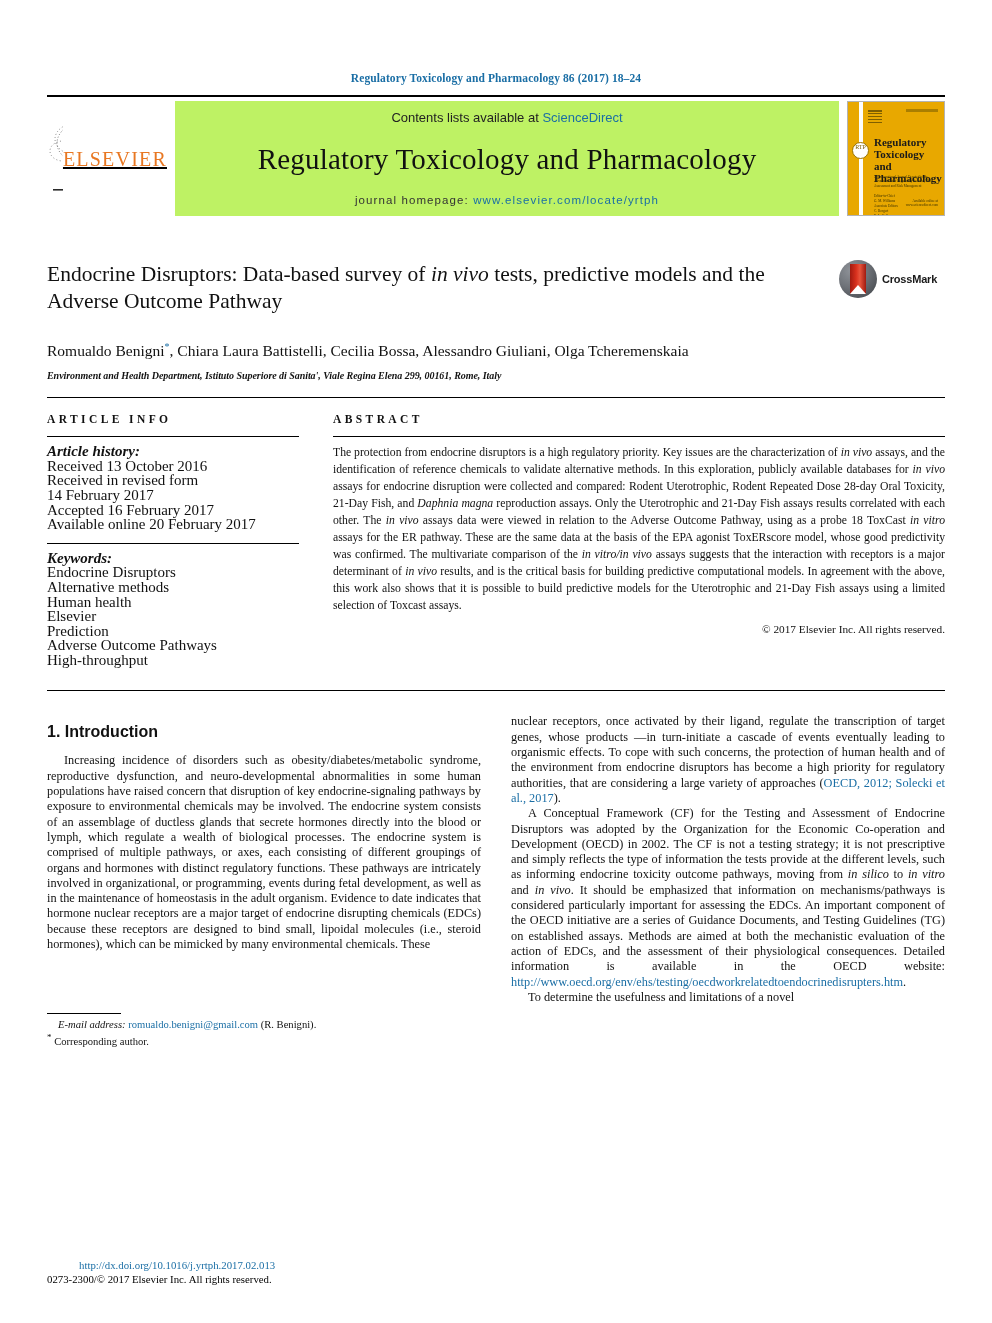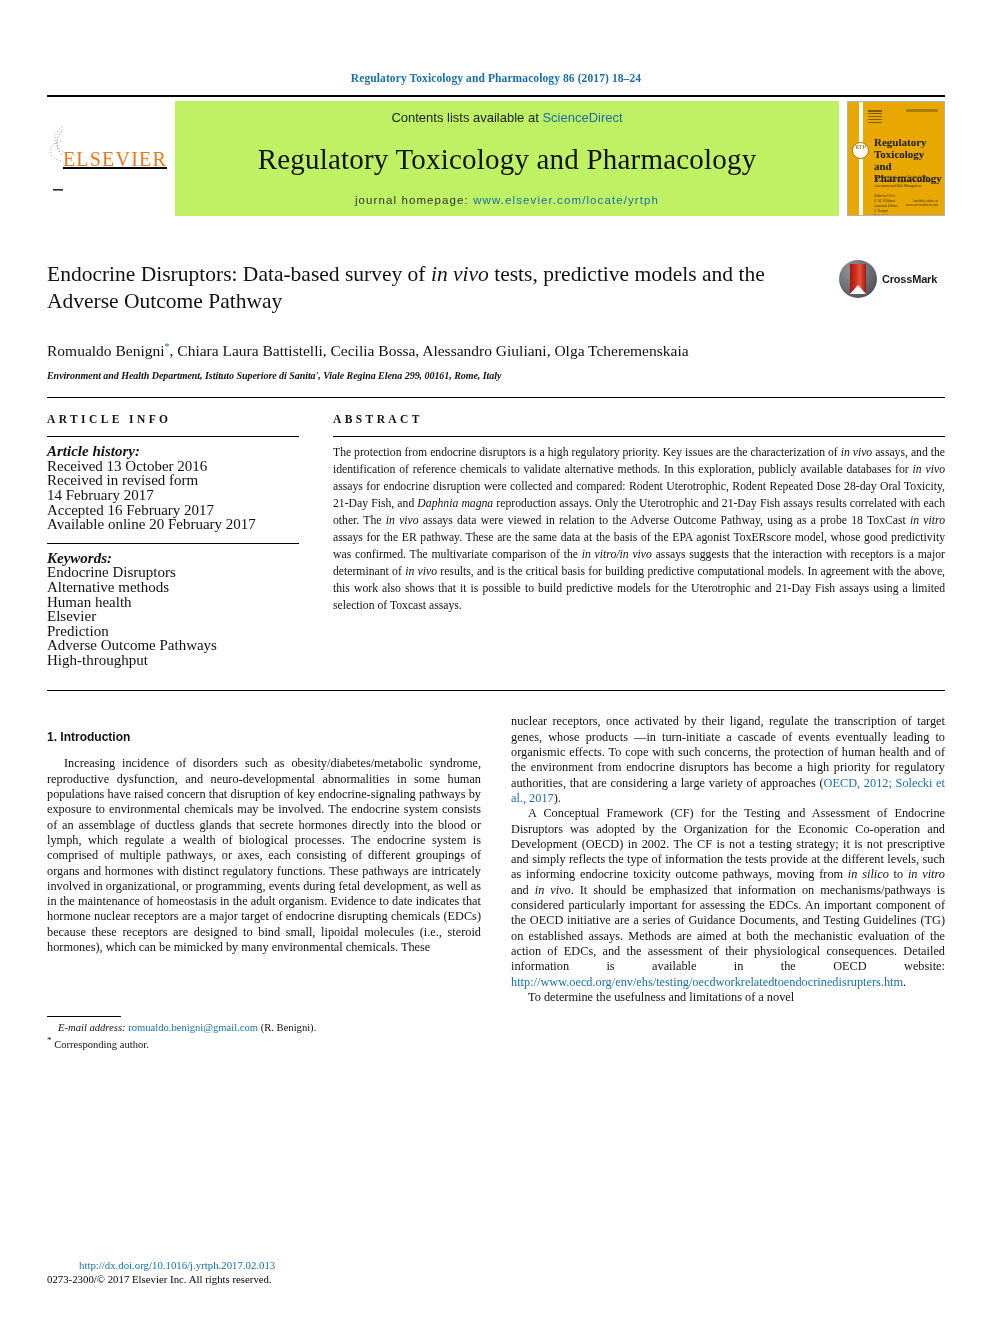--- a/index.html
+++ b/index.html
@@ -250,24 +250,24 @@
     margin-top: 23px;
     border-top: 1.3px solid #000;
     padding-top: 23px;
     display: flex;
     gap: 30px;
     position: relative;
   }
   .col { width: 434px; flex: 0 0 434px; position: relative; }
   .sec-title {
     font-family: "Liberation Sans", sans-serif;
-    font-size: 12px;
+    font-size: 16px;
     font-weight: bold;
     color: #111;
-    margin: 16px 0 12px 0;
+    margin: 9px 0 12px 0;
   }
   p.body-text {
     margin: 0;
     font-size: 12.3px;
     line-height: 15.3px;
     text-align: justify;
     text-indent: 17px;
     color: #111;
     -webkit-hyphens: auto; hyphens: auto;
   }
@@ -393,20 +393,21 @@
         <div>Prediction</div>
         <div>Adverse Outcome Pathways</div>
         <div>High-throughput</div>
       </div>
     </div>
 
     <div class="col-abstract">
       <div class="sec-head">ABSTRACT</div>
       <div class="rule"></div>
       <div class="abstract-body"><span>The protection from endocrine disruptors is a high regulatory priority. Key issues are the characterization of </span><em>in vivo</em><span> assays, and the identification of reference chemicals to validate alternative methods. In this exploration, publicly available databases for </span><em>in vivo</em><span> assays for endocrine disruption were collected and compared: Rodent Uterotrophic, Rodent Repeated Dose 28-day Oral Toxicity, 21-Day Fish, and </span><em>Daphnia magna</em><span> reproduction assays. Only the Uterotrophic and 21-Day Fish assays results correlated with each other. The </span><em>in vivo</em><span> assays data were viewed in relation to the Adverse Outcome Pathway, using as a probe 18 ToxCast </span><em>in vitro</em><span> assays for the ER pathway. These are the same data at the basis of the EPA agonist ToxERscore model, whose good predictivity was confirmed. The multivariate comparison of the </span><em>in vitro/in vivo</em><span> assays suggests that the interaction with receptors is a major determinant of </span><em>in vivo</em><span> results, and is the critical basis for building predictive computational models. In agreement with the above, this work also shows that it is possible to build predictive models for the Uterotrophic and 21-Day Fish assays using a limited selection of Toxcast assays.</span></div>
+      <div class="copyright">© 2017 Elsevier Inc. All rights reserved.</div>
     </div>
   </div>
 
   <div class="body-wrap">
 
     <div class="col" style="padding-bottom:96px;">
       <h2 class="sec-title">1. Introduction</h2>
       <p class="body-text">Increasing incidence of disorders such as obesity/diabetes/metabolic syndrome, reproductive dysfunction, and neuro-developmental abnormalities in some human populations have raised concern that disruption of key endocrine-signaling pathways by exposure to environmental chemicals may be involved. The endocrine system consists of an assemblage of ductless glands that secrete hormones directly into the blood or lymph, which regulate a wealth of biological processes. The endocrine system is comprised of multiple pathways, or axes, each consisting of different groupings of organs and hormones with distinct regulatory functions. These pathways are intricately involved in organizational, or programming, events during fetal development, as well as in the maintenance of homeostasis in the adult organism. Evidence to date indicates that hormone nuclear receptors are a major target of endocrine disrupting chemicals (EDCs) because these receptors are designed to bind small, lipoidal molecules (i.e., steroid hormones), which can be mimicked by many environmental chemicals. These</p>
 
       <div class="col-left-footer">

